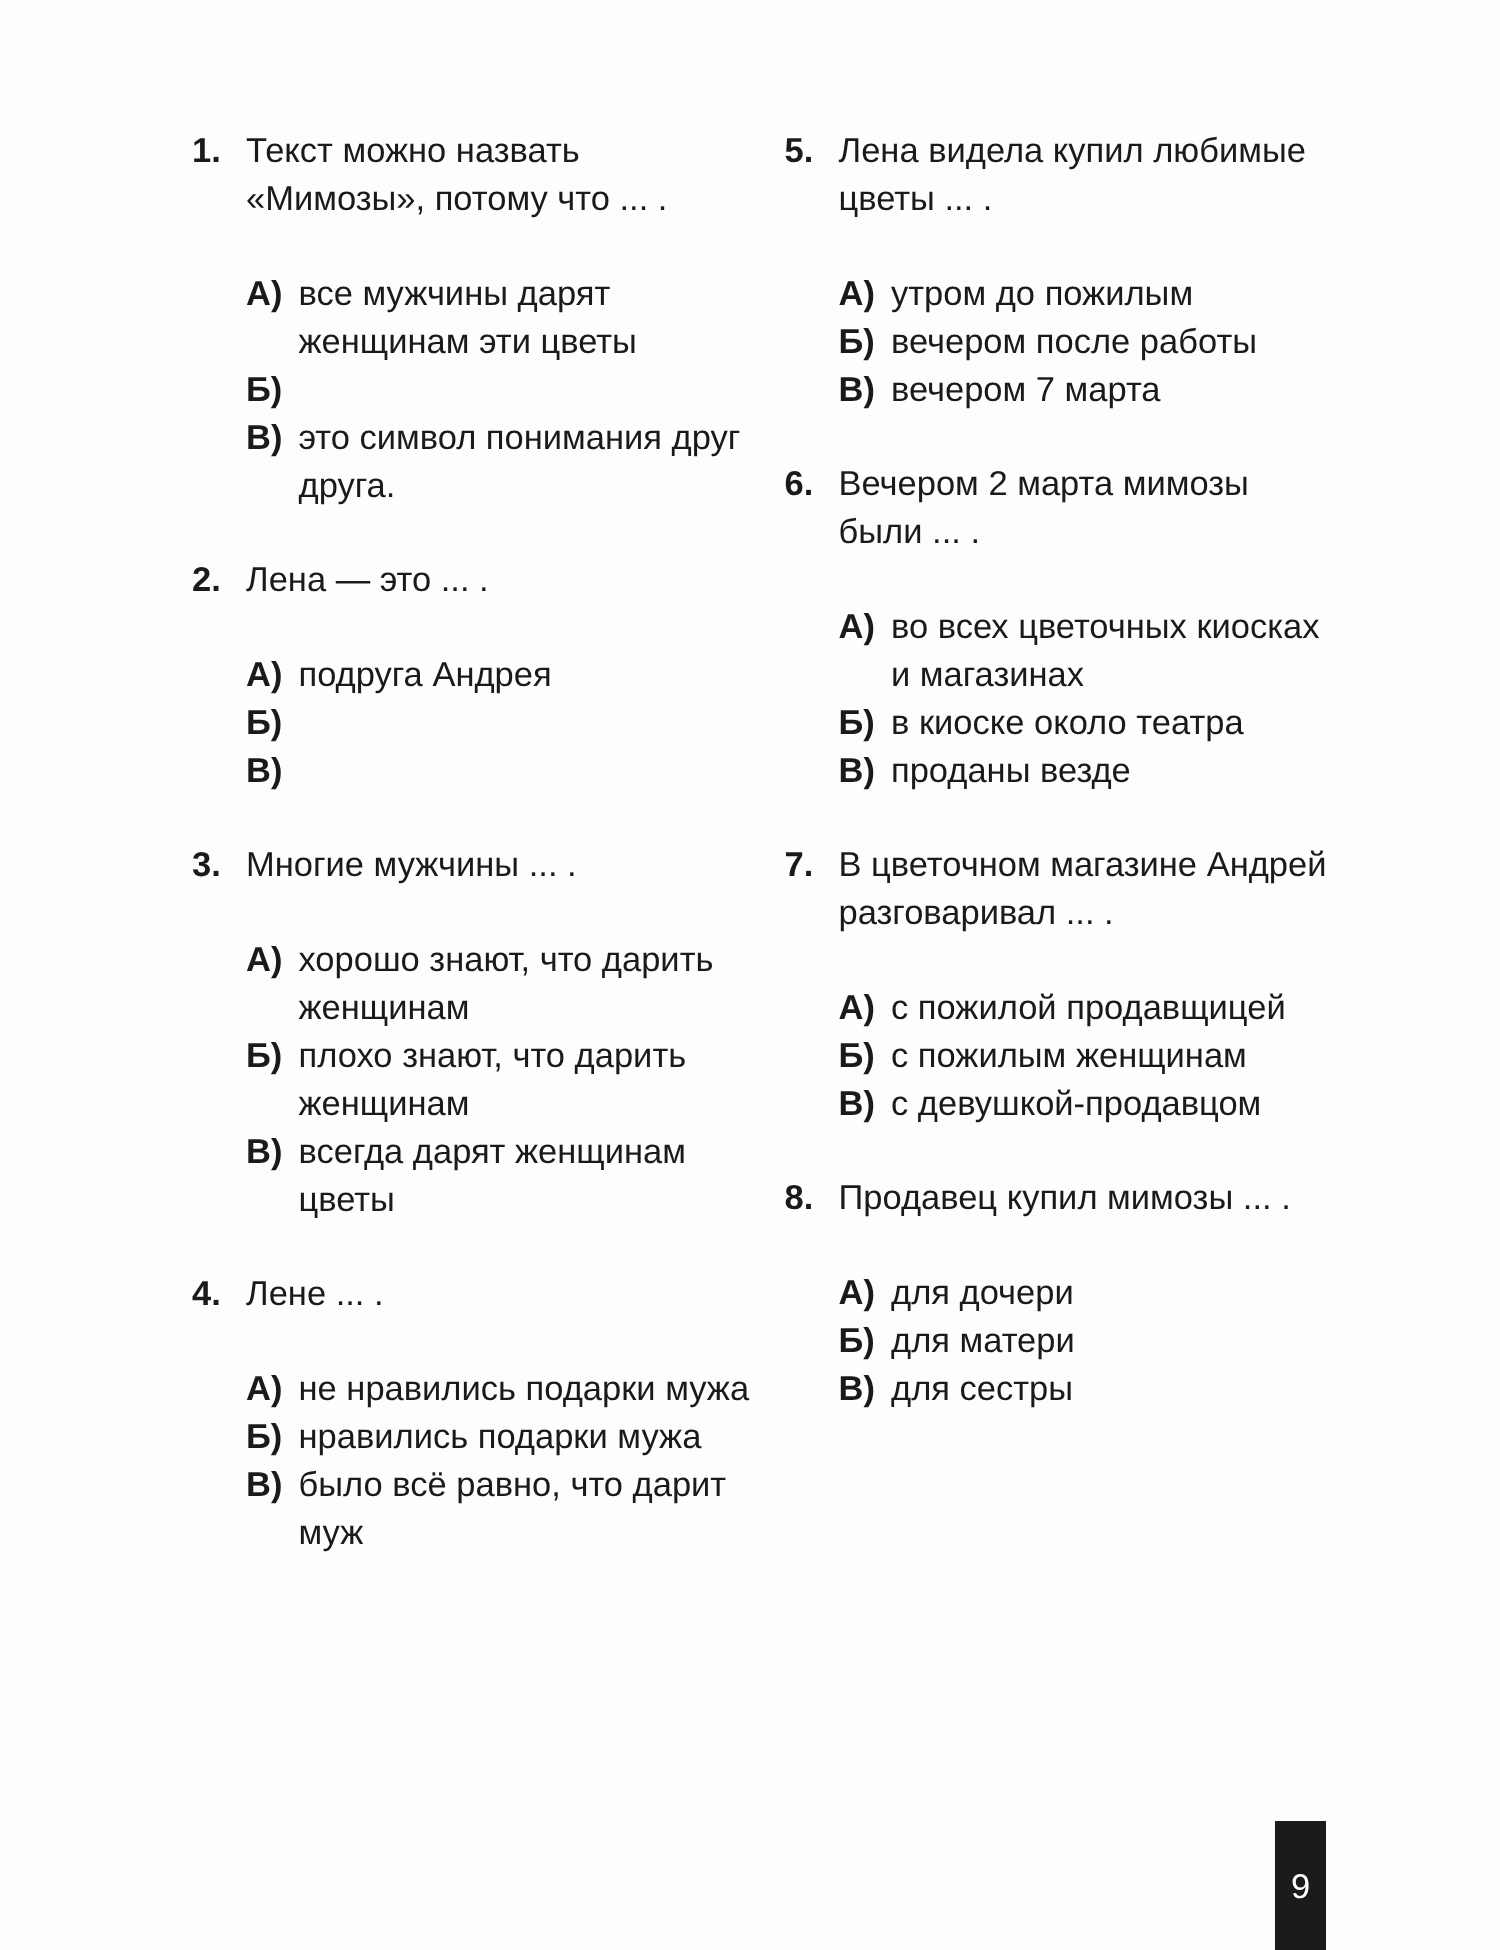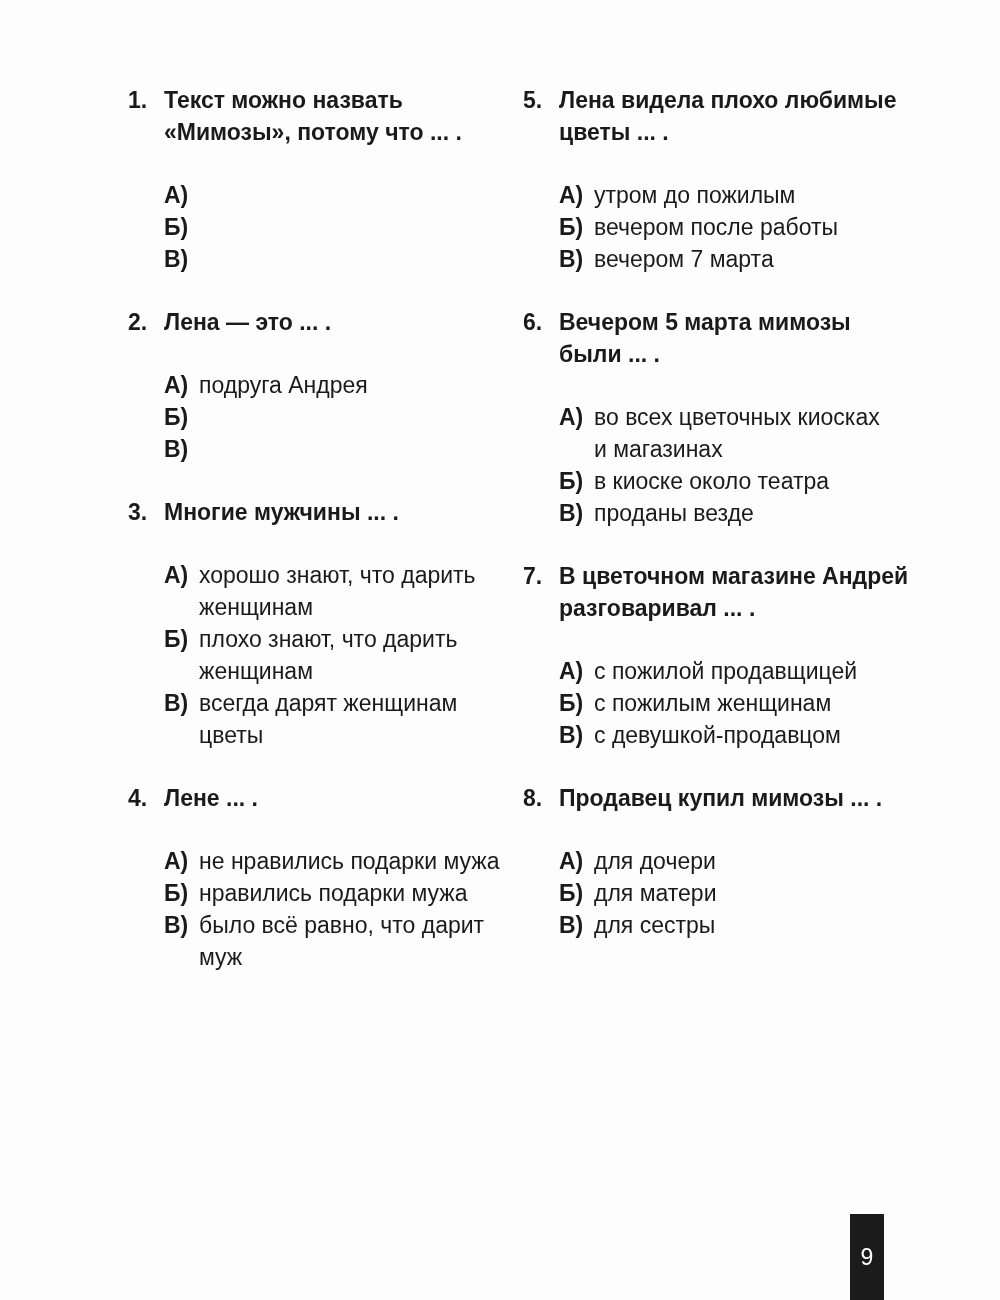--- a/index.html
+++ b/index.html
@@ -31,21 +31,20 @@
     display: flex;
     align-items: flex-start;
   }
   .q-num {
     flex: 0 0 36px;
     font-weight: 700;
   }
   .q-stem {
     flex: 1;
     white-space: pre-line;
-    font-weight: bold;
   }
   .options {
     margin-top: 31px;
     margin-left: 36px;
   }
   .option {
     display: flex;
     align-items: flex-start;
   }
   .opt-letter {
@@ -79,26 +78,30 @@
 
     <div class="question">
       <div class="q-head">
         <span class="q-num">1.</span>
         <span class="q-stem">Текст можно назвать
 «Мимозы», потому что ... .</span>
       </div>
       <div class="options">
         <div class="option">
           <span class="opt-letter">А)</span>
-        </div>
-        <div class="option">
-          <span class="opt-letter">Б)</span>
-        </div>
-        <div class="option">
-          <span class="opt-letter">В)</span>
+          <span class="opt-text">все мужчины дарят
+женщинам эти цветы</span>
+        </div>
+        <div class="option">
+          <span class="opt-letter">Б)</span>
+        </div>
+        <div class="option">
+          <span class="opt-letter">В)</span>
+          <span class="opt-text">это символ понимания друг
+друга.</span>
         </div>
       </div>
     </div>
 
     <div class="question">
       <div class="q-head">
         <span class="q-num">2.</span>
         <span class="q-stem">Лена — это ... .</span>
       </div>
       <div class="options">
@@ -161,21 +164,21 @@
       </div>
     </div>
 
   </div>
 
   <div class="col col-right">
 
     <div class="question">
       <div class="q-head">
         <span class="q-num">5.</span>
-        <span class="q-stem">Лена видела плохо любимые
+        <span class="q-stem">Лена видела купил любимые
 цветы ... .</span>
       </div>
       <div class="options">
         <div class="option">
           <span class="opt-letter">А)</span>
           <span class="opt-text">утром до пожилым</span>
         </div>
         <div class="option">
           <span class="opt-letter">Б)</span>
           <span class="opt-text">вечером после работы</span>
@@ -183,21 +186,21 @@
         <div class="option">
           <span class="opt-letter">В)</span>
           <span class="opt-text">вечером 7 марта</span>
         </div>
       </div>
     </div>
 
     <div class="question">
       <div class="q-head">
         <span class="q-num">6.</span>
-        <span class="q-stem">Вечером 5 марта мимозы
+        <span class="q-stem">Вечером 2 марта мимозы
 были ... .</span>
       </div>
       <div class="options">
         <div class="option">
           <span class="opt-letter">А)</span>
           <span class="opt-text">во всех цветочных киосках
 и магазинах</span>
         </div>
         <div class="option">
           <span class="opt-letter">Б)</span>

